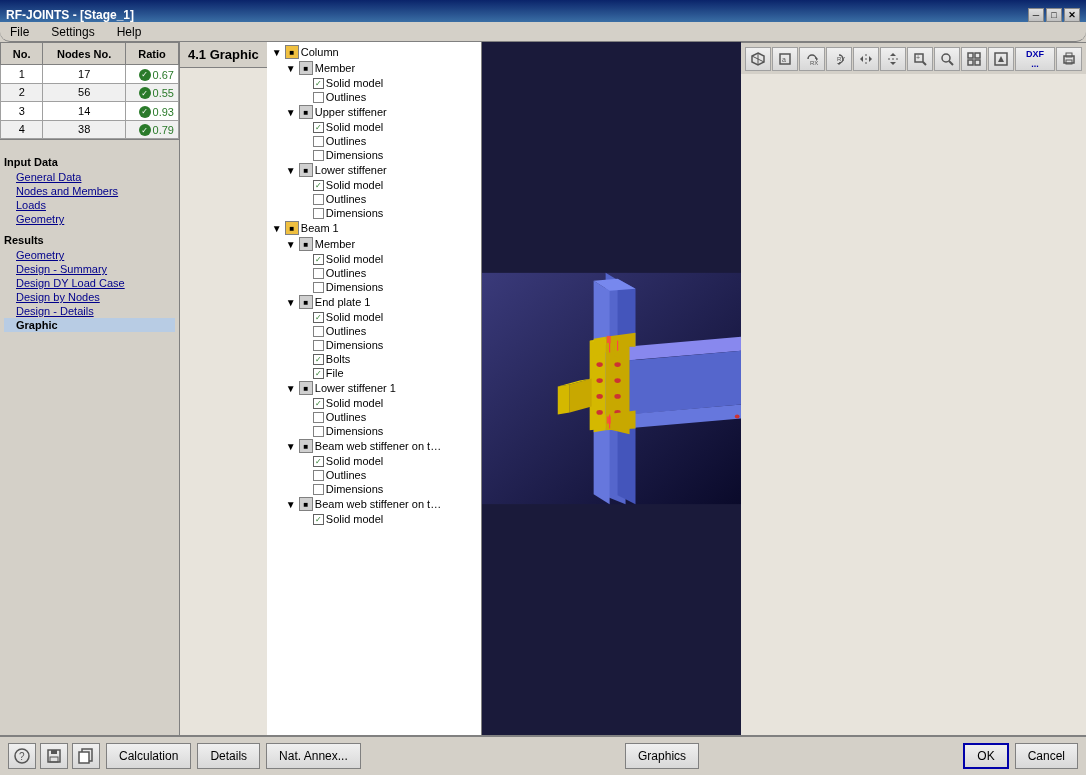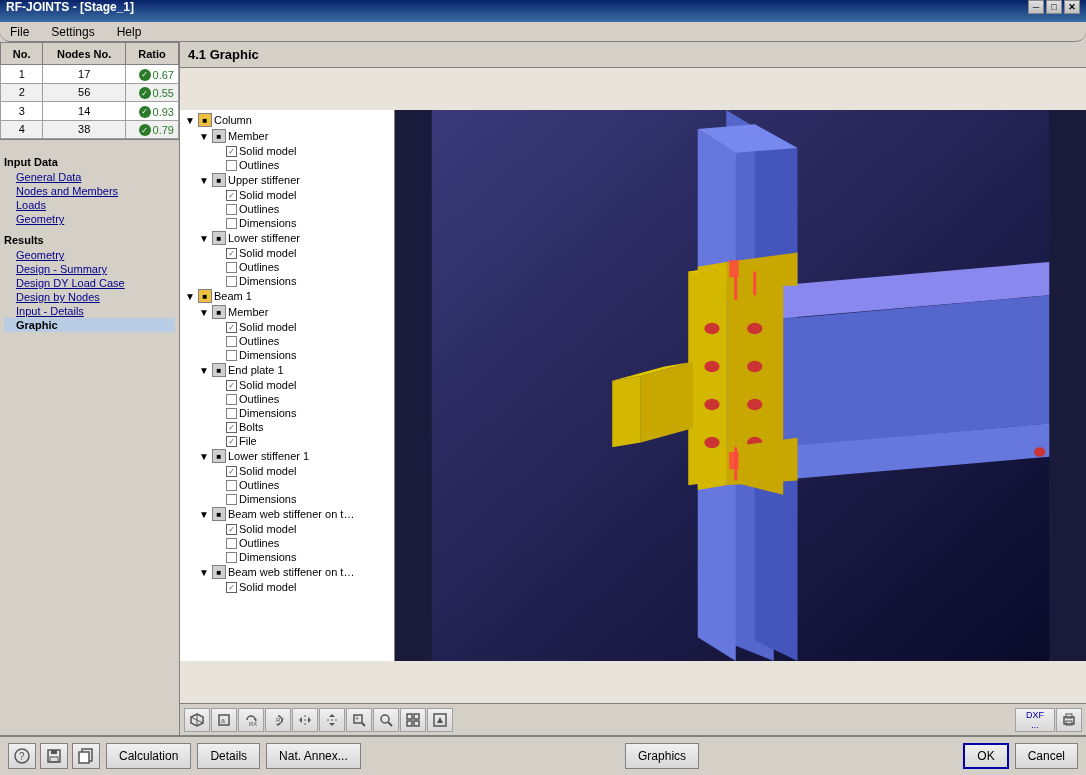--- a/index.html
+++ b/index.html
@@ -4,21 +4,21 @@
   <style>
     * { box-sizing: border-box; margin: 0; padding: 0; }
     body { font-family: 'Segoe UI', Tahoma, Geneva, Verdana, sans-serif; font-size: 12px; background: #d4d0c8; overflow: hidden; width: 1086px; height: 775px; }
 
     
     .title-bar {
       background: linear-gradient(to bottom, #0a246a, #3a6ea5);
       color: white;
       height: 22px;
       display: flex;
-      align-items: flex-start;
+      align-items: flex-end;
       justify-content: space-between;
       padding: 0 6px;
       font-size: 12px;
       font-weight: bold;
     }
     .title-bar-buttons { display: flex; gap: 2px; }
     .title-btn {
       width: 16px; height: 14px;
       background: linear-gradient(to bottom, #e0e0e0, #c0c0c0);
       border: 1px solid #888;
@@ -116,23 +116,22 @@
       cursor: pointer;
       color: #00008b;
       text-decoration: underline;
     }
     .nav-item.active { color: #000; font-weight: bold; text-decoration: none; background: #b8cce4; }
 
     
     .right-panel {
       flex: 1;
       display: flex;
-      flex-direction: column;
+      flex-direction: row;
       background: #e8e4dc;
-      gap: 42px;
     }
 
     .content-header {
       background: #d4d0c8;
       border-bottom: 1px solid #808080;
       padding: 4px 8px;
       font-weight: bold;
       font-size: 13px;
       height: 26px;
       display: flex;
@@ -371,21 +370,21 @@
       <div class="nav-item">General Data</div>
       <div class="nav-item">Nodes and Members</div>
       <div class="nav-item">Loads</div>
       <div class="nav-item">Geometry</div>
 
       <div class="nav-section-header" style="margin-top:6px;">Results</div>
       <div class="nav-item">Geometry</div>
       <div class="nav-item">Design - Summary</div>
       <div class="nav-item">Design DY Load Case</div>
       <div class="nav-item">Design by Nodes</div>
-      <div class="nav-item">Input - Details</div>
+      <div class="nav-item">Design - Details</div>
       <div class="nav-item active">Graphic</div>
     </div>
   </div>
 
   <div class="right-panel">
 
     <div class="content-header">
       <span>4.1 Graphic</span>
     </div>
 
@@ -716,21 +715,21 @@
         </button>
         <button class="toolbar-btn" title="Export">
           <svg width="14" height="14" viewBox="0 0 14 14">
               <rect x="1" y="1" width="12" height="12" fill="none" stroke="#555" stroke-width="1.5"></rect>
               <polygon points="4,10 7,4 10,10" fill="#555"></polygon>
             </svg>
         </button>
       </div>
       <div class="toolbar-group">
         <button class="toolbar-btn dxf">
-          <span style="font-size:9px;font-weight:normal;color:#0000aa;">DXF<br>...</span>
+          <span style="font-size:9px;font-weight:bold;color:#0000aa;">DXF<br>...</span>
         </button>
         <button class="toolbar-btn">
           <svg width="14" height="14" viewBox="0 0 14 14">
               <rect x="2" y="4" width="10" height="7" fill="none" stroke="#555" stroke-width="1.5"></rect>
               <rect x="4" y="1" width="6" height="4" fill="none" stroke="#555" stroke-width="1"></rect>
               <rect x="4" y="8" width="6" height="4" fill="none" stroke="#555" stroke-width="1"></rect>
             </svg>
         </button>
       </div>
     </div>

